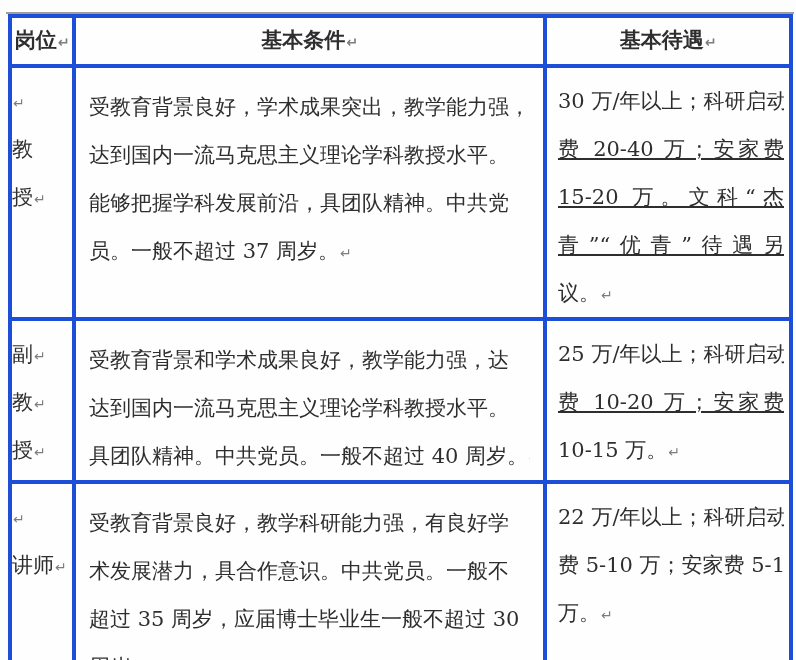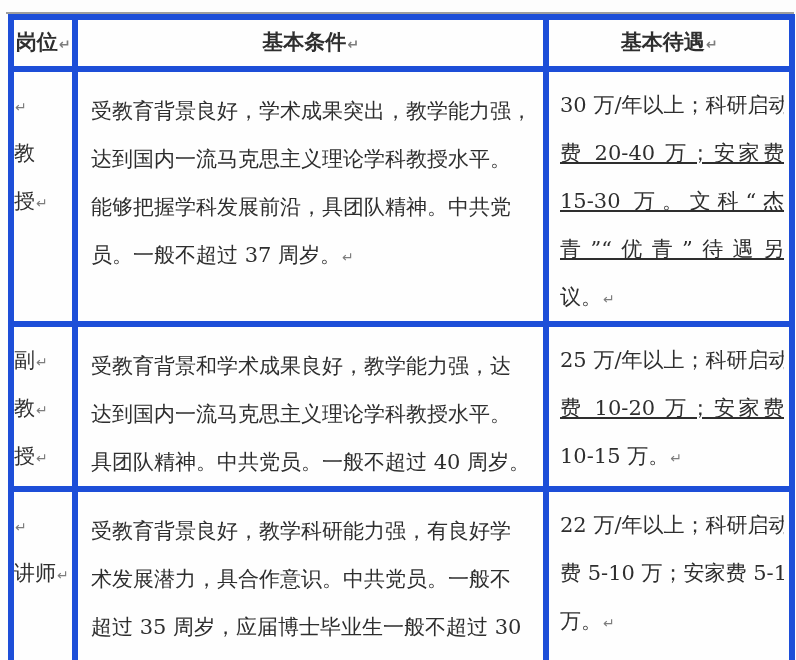--- a/index.html
+++ b/index.html
@@ -16,21 +16,21 @@
     background:#9e9e9e;
   }
   table.doc-table {
     position:absolute; left:8px; top:14px;
     width:781px;
     border-collapse:collapse;
     table-layout:fixed;
     background:#fefefe;
   }
   .doc-table th, .doc-table td {
-    border:6px solid #1d4ed8;
+    border:4px solid #1d4ed8;
     vertical-align:top;
     font-size:21px;
     overflow:hidden;
   }
   tr.r-head { height:47px; }
   tr.r0 { height:243px; }
   tr.r1 { height:150px; }
   tr.r2 { height:193px; }
   .doc-table th {
     font-weight:bold;
@@ -92,21 +92,21 @@
     </td>
     <td class="cond">
       <div class="line">受教育背景良好，学术成果突出，教学能力强，</div>
       <div class="line">达到国内一流马克思主义理论学科教授水平。</div>
       <div class="line">能够把握学科发展前沿，具团队精神。中共党</div>
       <div class="line"><span>员。一般不超过 37 周岁。</span><span class="pilcrow">↵</span></div>
     </td>
     <td class="ben">
       <div class="line">30 万/年以上；科研启动</div>
       <div class="line j">费 20-40 万；安家费</div>
-      <div class="line j">15-30 万。文科“杰</div>
+      <div class="line j">15-20 万。文科“杰</div>
       <div class="line j">青”“优青”待遇另</div>
       <div class="line"><span>议。</span><span class="pilcrow">↵</span></div>
     </td>
   </tr>
 
   <tr class="r1">
     <td class="pos">
       <div class="line"><span>副</span><span class="pilcrow">↵</span></div>
       <div class="line"><span>教</span><span class="pilcrow">↵</span></div>
       <div class="line"><span>授</span><span class="pilcrow">↵</span></div>

